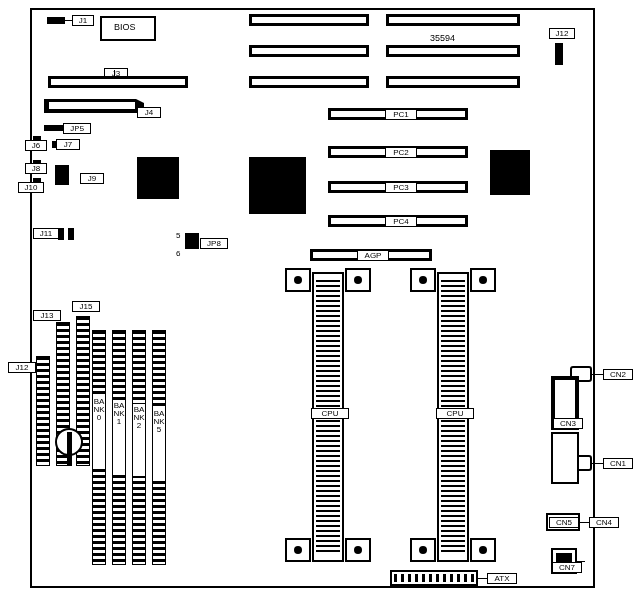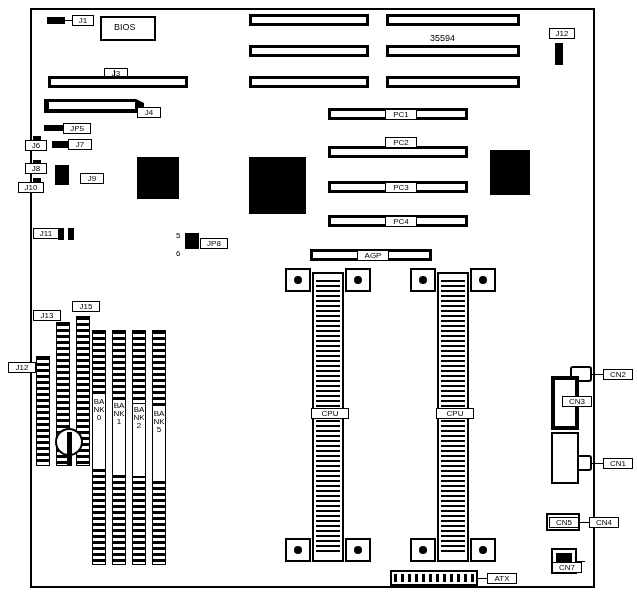--- a/index.html
+++ b/index.html
@@ -45,21 +45,21 @@
   <div class="leader" style="left:133px;top:112px;width:12px;"></div>
   <div class="lbl" style="left:137px;top:107px;width:20px;">J4</div>
 
   <div class="abs blk" style="left:44px;top:125px;width:22px;height:6px;"></div>
   <div class="lbl" style="left:63px;top:123px;width:24px;font-family:Liberation Mono, monospace;">JP5</div>
 
   <div class="abs blk" style="left:33px;top:136px;width:8px;height:14px;"></div>
   <div class="lbl" style="left:25px;top:140px;width:18px;">J6</div>
 
   <div class="abs blk" style="left:52px;top:141px;width:16px;height:7px;"></div>
-  <div class="lbl" style="left:68px;top:139px;width:20px;">J7</div>
+  <div class="lbl" style="left:56px;top:139px;width:20px;">J7</div>
 
   <div class="abs blk" style="left:33px;top:160px;width:8px;height:14px;"></div>
   <div class="lbl" style="left:25px;top:163px;width:18px;">J8</div>
 
   <div class="abs blk" style="left:55px;top:165px;width:14px;height:20px;"></div>
   <div class="lbl" style="left:80px;top:173px;width:20px;">J9</div>
 
   <div class="abs blk" style="left:33px;top:178px;width:8px;height:12px;"></div>
   <div class="lbl" style="left:18px;top:182px;width:22px;">J10</div>
 
@@ -92,21 +92,21 @@
   <div class="abs" style="left:389px;top:79px;width:128px;height:6px;background:#fff;"></div>
 
   <div class="lblnb" style="left:430px;top:34px;font-size:9px;">35594</div>
 
   <div class="abs slot" style="left:328px;top:108px;width:140px;height:12px;"></div>
   <div class="abs" style="left:331px;top:111px;width:134px;height:6px;background:#fff;"></div>
   <div class="lbl" style="left:385px;top:109px;width:28px;">PC1</div>
 
   <div class="abs slot" style="left:328px;top:146px;width:140px;height:12px;"></div>
   <div class="abs" style="left:331px;top:149px;width:134px;height:6px;background:#fff;"></div>
-  <div class="lbl" style="left:385px;top:137px;width:28px;">PC2</div>
+  <div class="lbl" style="left:385px;top:147px;width:28px;">PC2</div>
 
   <div class="abs slot" style="left:328px;top:181px;width:140px;height:12px;"></div>
   <div class="abs" style="left:331px;top:184px;width:134px;height:6px;background:#fff;"></div>
   <div class="lbl" style="left:385px;top:182px;width:28px;">PC3</div>
 
   <div class="abs slot" style="left:328px;top:215px;width:140px;height:12px;"></div>
   <div class="abs" style="left:331px;top:218px;width:134px;height:6px;background:#fff;"></div>
   <div class="lbl" style="left:385px;top:216px;width:28px;">PC4</div>
 
   <div class="abs slot" style="left:310px;top:249px;width:122px;height:12px;"></div>
@@ -171,21 +171,21 @@
   <div class="vtext" style="left:133px;top:406px;word-break:break-all;">BANK 2</div>
   <div class="abs" style="left:152px;top:408px;width:14px;height:72px;background:#fff;border-left:1px solid #000;border-right:1px solid #000;"></div>
   <div class="vtext" style="left:153px;top:410px;word-break:break-all;">BANK 5</div>
 
   <div class="abs capsule" style="left:570px;top:366px;width:22px;height:16px;"></div>
   <div class="leader" style="left:592px;top:374px;width:12px;"></div>
   <div class="lbl" style="left:603px;top:369px;width:26px;">CN2</div>
 
   <div class="abs" style="left:551px;top:376px;width:28px;height:54px;border:2px solid #000;background:#000;"></div>
   <div class="abs" style="left:555px;top:380px;width:20px;height:46px;background:#fff;"></div>
-  <div class="lbl" style="left:553px;top:396px;width:26px;margin-left:9px;">CN3</div>
+  <div class="lbl" style="left:553px;top:418px;width:26px;">CN3</div>
 
   <div class="abs capsule" style="left:570px;top:455px;width:22px;height:16px;"></div>
   <div class="abs" style="left:551px;top:432px;width:28px;height:52px;border:2px solid #000;background:#fff;"></div>
   <div class="leader" style="left:592px;top:463px;width:12px;"></div>
   <div class="lbl" style="left:603px;top:458px;width:26px;">CN1</div>
 
   <div class="abs" style="left:546px;top:513px;width:34px;height:18px;border:2px solid #000;background:#fff;"></div>
   <div class="lbl" style="left:549px;top:517px;width:26px;">CN5</div>
   <div class="leader" style="left:580px;top:522px;width:10px;"></div>
   <div class="lbl" style="left:589px;top:517px;width:26px;">CN4</div>

